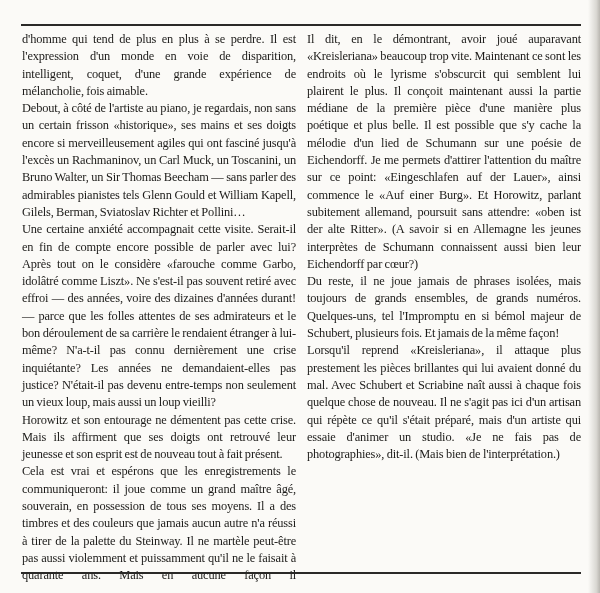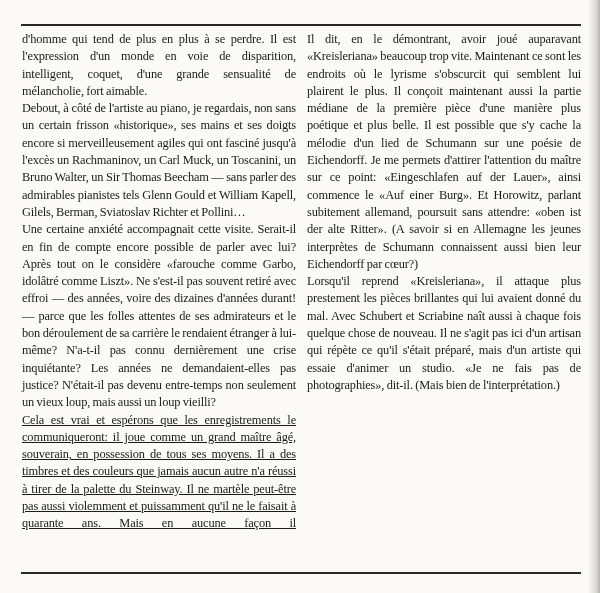--- a/index.html
+++ b/index.html
@@ -22,34 +22,36 @@
     .col {
       position: absolute; top: 31px; width: 274px;
       font-size: 12.4px; line-height: 17.3px;
       text-align: justify;
       letter-spacing: -0.15px;
       word-spacing: -0.5px;
     }
     .col.left { left: 22px; }
     .col.right { left: 307px; }
     .col p { margin: 0; text-align-last: left; }
-    .col p.cont-end { text-align-last: justify; text-decoration: underline; }
+    .col p.cont-end { text-align-last: justify; }
   </style>
 </head>
 <body>
 
 <div class="rule top"></div>
 
 <div class="col left">
-  <p>d'homme qui tend de plus en plus à se perdre. Il est l'expression d'un monde en voie de disparition, intelligent, coquet, d'une grande sensualité de mélancholie, fort aimable.</p>
+  <p>d'homme qui tend de plus en plus à se perdre. Il est l'expression d'un monde en voie de disparition, intelligent, coquet, d'une grande expérience de mélancholie, fois aimable.</p>
   <p>Debout, à côté de l'artiste au piano, je regardais, non sans un certain frisson «historique», ses mains et ses doigts encore si merveilleusement agiles qui ont fasciné jusqu'à l'excès un Rachmaninov, un Carl Muck, un Toscanini, un Bruno Walter, un Sir Thomas Beecham — sans parler des admirables pianistes tels Glenn Gould et William Kapell, Gilels, Berman, Sviatoslav Richter et Pollini…</p>
   <p>Une certaine anxiété accompagnait cette visite. Serait-il en fin de compte encore possible de parler avec lui? Après tout on le considère «farouche comme Garbo, idolâtré comme Liszt». Ne s'est-il pas souvent retiré avec effroi — des années, voire des dizaines d'années durant! — parce que les folles attentes de ses admirateurs et le bon déroulement de sa carrière le rendaient étranger à lui-même? N'a-t-il pas connu dernièrement une crise inquiétante? Les années ne demandaient-elles pas justice? N'était-il pas devenu entre-temps non seulement un vieux loup, mais aussi un loup vieilli?</p>
+  <p>Horowitz et son entourage ne démentent pas cette crise. Mais ils affirment que ses doigts ont retrouvé leur jeunesse et son esprit est de nouveau tout à fait présent.</p>
   <p class="cont-end">Cela est vrai et espérons que les enregistrements le communiqueront: il joue comme un grand maître âgé, souverain, en possession de tous ses moyens. Il a des timbres et des couleurs que jamais aucun autre n'a réussi à tirer de la palette du Steinway. Il ne martèle peut-être pas aussi violemment et puissamment qu'il ne le faisait à quarante ans. Mais en aucune façon il</p>
 </div>
 
 <div class="col right">
   <p>Il dit, en le démontrant, avoir joué auparavant «Kreisleriana» beaucoup trop vite. Maintenant ce sont les endroits où le lyrisme s'obscurcit qui semblent lui plairent le plus. Il conçoit maintenant aussi la partie médiane de la première pièce d'une manière plus poétique et plus belle. Il est possible que s'y cache la mélodie d'un lied de Schumann sur une poésie de Eichendorff. Je me permets d'attirer l'attention du maître sur ce point: «Eingeschlafen auf der Lauer», ainsi commence le «Auf einer Burg». Et Horowitz, parlant subitement allemand, poursuit sans attendre: «oben ist der alte Ritter». (A savoir si en Allemagne les jeunes interprètes de Schumann connaissent aussi bien leur Eichendorff par cœur?)</p>
+  <p>Du reste, il ne joue jamais de phrases isolées, mais toujours de grands ensembles, de grands numéros. Quelques-uns, tel l'Impromptu en si bémol majeur de Schubert, plusieurs fois. Et jamais de la même façon!</p>
   <p>Lorsqu'il reprend «Kreisleriana», il attaque plus prestement les pièces brillantes qui lui avaient donné du mal. Avec Schubert et Scriabine naît aussi à chaque fois quelque chose de nouveau. Il ne s'agit pas ici d'un artisan qui répète ce qu'il s'était préparé, mais d'un artiste qui essaie d'animer un studio. «Je ne fais pas de photographies», dit-il. (Mais bien de l'interprétation.)</p>
 
 </div>
 
 <div class="rule bottom"></div>
 <div class="edge-shade"></div>
 
 </body></html>

